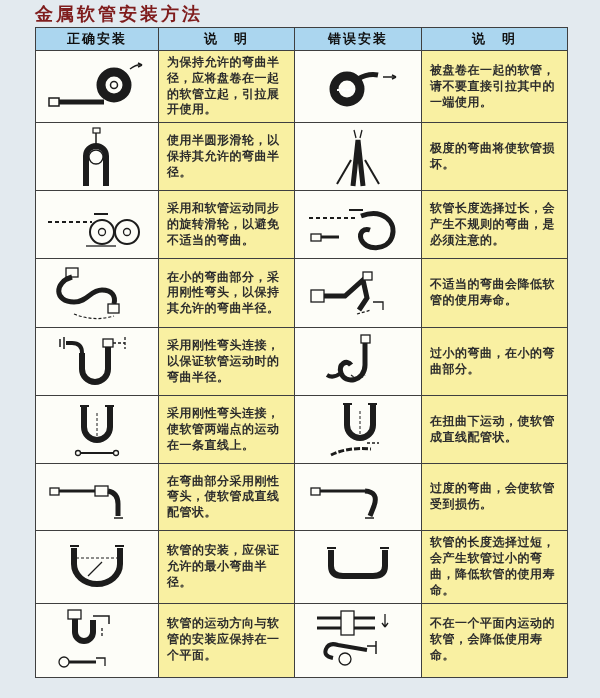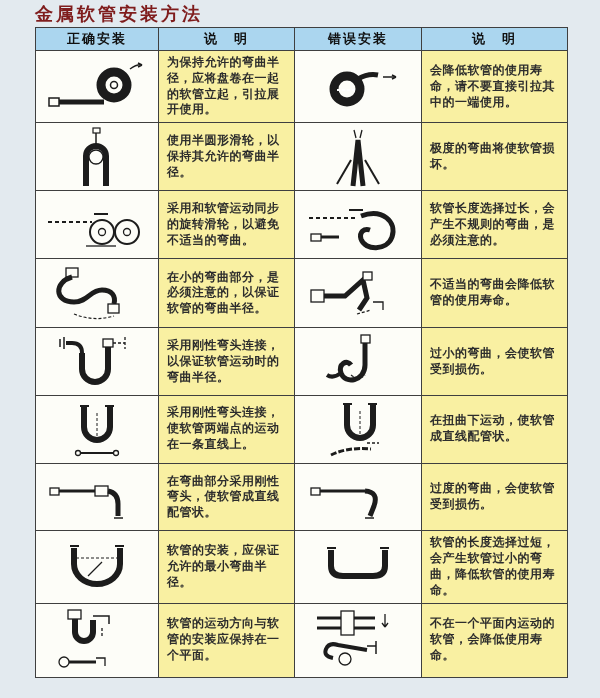--- a/index.html
+++ b/index.html
@@ -39,21 +39,21 @@
     background:#fdfdf8;
     text-align:center;
   }
   .method-table td.desc{
     background:#f9f0a2;
     font-size:12px;font-weight:bold;color:#2d2d2d;
     line-height:1.32;letter-spacing:0.5px;
     padding:4px 8px;
   }
   tr.r1{height:72px;} tr.r2{height:68px;margin-left:20px;} tr.r3{height:68px;}
-  tr.r4{height:69px;} tr.r5{height:68px;} tr.r6{height:68px;font-family:Liberation Mono, monospace;}
+  tr.r4{height:69px;} tr.r5{height:68px;} tr.r6{height:68px;}
   tr.r7{height:67px;} tr.r8{height:68px;margin-left:24px;} tr.r9{height:74px;margin-top:41px;}
   svg.illus{display:block;margin:0 auto;}
   svg.illus *{stroke:#1c1c1c;fill:none;}
   svg.illus .fit{fill:#fdfdf8;}
 </style>
 </head>
 <body>
 
 <div class="page-title">金属软管安装方法</div>
 
@@ -86,21 +86,21 @@
     <td class="desc">为保持允许的弯曲半径，应将盘卷在一起的软管立起，引拉展开使用。</td>
     <td class="img">
       <svg class="illus" width="110" height="60" viewBox="0 0 110 60">
         <circle cx="44" cy="32" r="13" stroke-width="9"></circle>
         <path d="M55,22 q10,-6 20,-4" stroke-width="5"></path>
         <path d="M34,33 h20" stroke-width="2" stroke-dasharray="3 2" style="stroke:#fff"></path>
         <line x1="80" y1="20" x2="93" y2="20" stroke-width="1.5"></line>
         <path d="M93,20 l-4,-2 m4,2 l-4,2" stroke-width="1.5"></path>
       </svg>
     </td>
-    <td class="desc">会降低软管的使用寿命，请不要直接引拉其中的一端使用。</td>
+    <td class="desc">被盘卷在一起的软管，请不要直接引拉其中的一端使用。</td>
   </tr>
 
   <tr class="r2">
     <td class="img">
       <svg class="illus" width="110" height="62" viewBox="0 0 110 62">
         <rect class="fit" x="51" y="2" width="7" height="5" stroke-width="1.2"></rect>
         <line x1="54" y1="7" x2="54" y2="20" stroke-width="1.5"></line>
         <path d="M44,60 L44,30 A10,10 0 0 1 64,30 L64,60" stroke-width="6"></path>
         <circle cx="54" cy="31" r="7" stroke-width="1.3"></circle>
       </svg>
@@ -144,21 +144,21 @@
 
   <tr class="r4">
     <td class="img">
       <svg class="illus" width="110" height="62" viewBox="0 0 110 62">
         <rect class="fit" x="24" y="6" width="12" height="9" stroke-width="1.3"></rect>
         <path d="M30,15 C12,20 12,40 32,40 C46,40 48,28 60,28 C70,28 74,34 72,42" stroke-width="5"></path>
         <rect class="fit" x="66" y="42" width="11" height="9" stroke-width="1.3"></rect>
         <path d="M32,52 Q52,60 72,54" stroke-width="1.2" stroke-dasharray="3 2"></path>
       </svg>
     </td>
-    <td class="desc">在小的弯曲部分，是必须注意的，以保证软管的弯曲半径。</td>
+    <td class="desc">在小的弯曲部分，采用刚性弯头，以保持其允许的弯曲半径。</td>
     <td class="img">
       <svg class="illus" width="110" height="62" viewBox="0 0 110 62">
         <rect class="fit" x="8" y="28" width="13" height="12" stroke-width="1.3"></rect>
         <path d="M21,34 L42,34 L60,18 L64,36 L56,48" stroke-width="5"></path>
         <rect class="fit" x="60" y="10" width="9" height="8" stroke-width="1.3"></rect>
         <path d="M54,52 l14,-4" stroke-width="1.3" stroke-dasharray="3 2"></path>
         <path d="M70,40 h10 v8" stroke-width="1.3"></path>
       </svg>
     </td>
     <td class="desc">不适当的弯曲会降低软管的使用寿命。</td>
@@ -177,21 +177,21 @@
     </td>
     <td class="desc">采用刚性弯头连接，以保证软管运动时的弯曲半径。</td>
     <td class="img">
       <svg class="illus" width="110" height="62" viewBox="0 0 110 62">
         <rect class="fit" x="58" y="4" width="9" height="8" stroke-width="1.3"></rect>
         <path d="M62,12 L62,34 C62,50 42,54 38,42 C35,33 44,28 48,34" stroke-width="5"></path>
         <path d="M38,42 q-8,6 -14,2" stroke-width="4"></path>
         <path d="M48,44 Q56,50 62,44" stroke-width="1.2" stroke-dasharray="3 2"></path>
       </svg>
     </td>
-    <td class="desc">过小的弯曲，会使软管受到损伤。</td>
+    <td class="desc">过小的弯曲，在小的弯曲部分。</td>
   </tr>
 
   <tr class="r6">
     <td class="img">
       <svg class="illus" width="110" height="62" viewBox="0 0 110 62">
         <path d="M42,8 L42,28 A13,13 0 0 0 68,28 L68,8" stroke-width="6"></path>
         <path d="M38,7 h9 M63,7 h9" stroke-width="2"></path>
         <line x1="55" y1="14" x2="55" y2="44" stroke-width="1" stroke-dasharray="3 2"></line>
         <circle cx="36" cy="54" r="2.5" stroke-width="1.3"></circle>
         <circle cx="74" cy="54" r="2.5" stroke-width="1.3"></circle>

